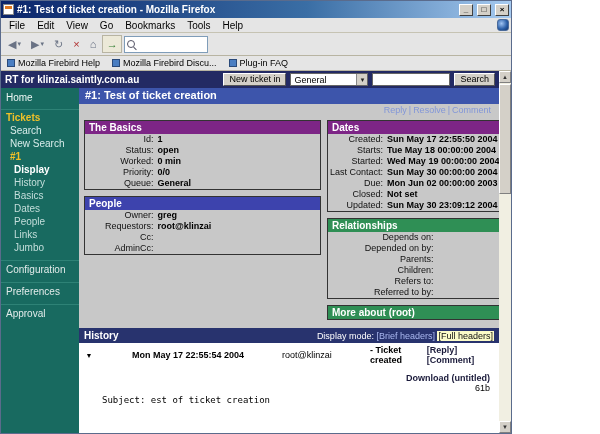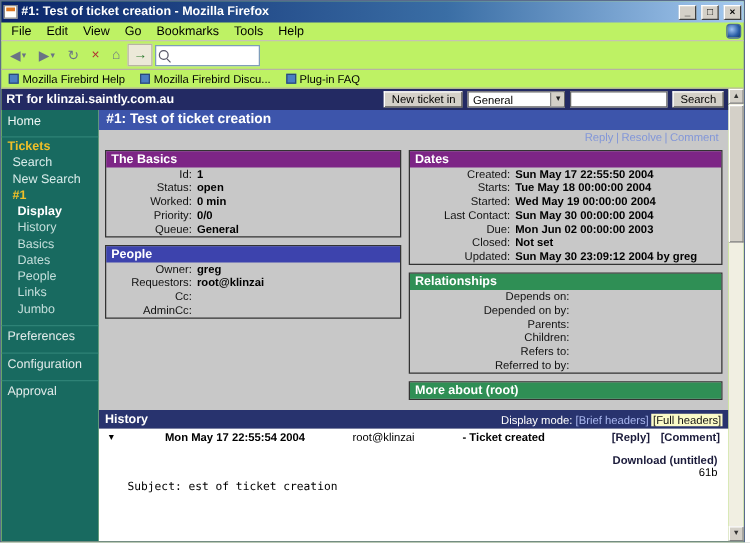--- a/index.html
+++ b/index.html
@@ -1,18 +1,18 @@
 <!DOCTYPE html>
 <html><head>
 <meta charset="utf-8">
 <style>
   * { box-sizing: border-box; margin: 0; padding: 0; }
   html, body { width: 600px; height: 434px; overflow: hidden; }
   body { font-family: "Liberation Sans", sans-serif; }
-  .window { width: 596px; height: 434px; display: flex; flex-direction: column; background: #bef264; border: 1px solid #5a6b8c; justify-content: center; }
+  .window { width: 512px; height: 434px; display: flex; flex-direction: column; background: #e5e5e5; border: 1px solid #5a6b8c; justify-content: center; }
 
   
   .titlebar { height: 17px; background: linear-gradient(to right, #0a246a, #3a6ea5 60%, #a6caf0); display: flex; align-items: center; padding: 0 2px; gap: 3px; flex: none; }
   .app-icon { width: 11px; height: 11px; background: #fff; border: 1px solid #888; position: relative; flex: none; }
   .app-icon::after { content: ""; position: absolute; left: 1px; top: 1px; width: 7px; height: 3px; background: #e07820; }
   .win-title { color: #fff; font-size: 10px; font-weight: bold; flex: 1; white-space: nowrap; overflow: hidden; }
   .win-btn { width: 14px; height: 12px; background: #d4d0c8; border: 1px solid; border-color: #fff #404040 #404040 #fff; font-size: 8px; line-height: 9px; text-align: center; color: #000; margin-left: 1px; flex: none; font-weight: bold; }
 
   
   .menubar { height: 15px; display: flex; align-items: center; padding: 0 2px; border-bottom: 1px solid #c6c3b3; flex: none; }
@@ -203,22 +203,22 @@
           <div class="sb-item sb-sub">Search</div>
           <div class="sb-item sb-sub">New Search</div>
           <div class="sb-item sb-num">#1</div>
           <div class="sb-item sb-current">Display</div>
           <div class="sb-item sb-sub2">History</div>
           <div class="sb-item sb-sub2">Basics</div>
           <div class="sb-item sb-sub2">Dates</div>
           <div class="sb-item sb-sub2">People</div>
           <div class="sb-item sb-sub2">Links</div>
           <div class="sb-item sb-sub2">Jumbo</div>
+          <div class="sb-item sb-bottom">Configuration</div>
           <div class="sb-item sb-bottom">Preferences</div>
-          <div class="sb-item sb-bottom">Configuration</div>
           <div class="sb-item sb-bottom">Approval</div>
         </div>
 
         <div class="main">
           <div class="page-titlebar">#1: Test of ticket creation</div>
 
           <div class="actions-row">
             <a>Reply</a><span class="sep">|</span><a>Resolve</a><span class="sep">|</span><a>Comment</a>
           </div>
 

